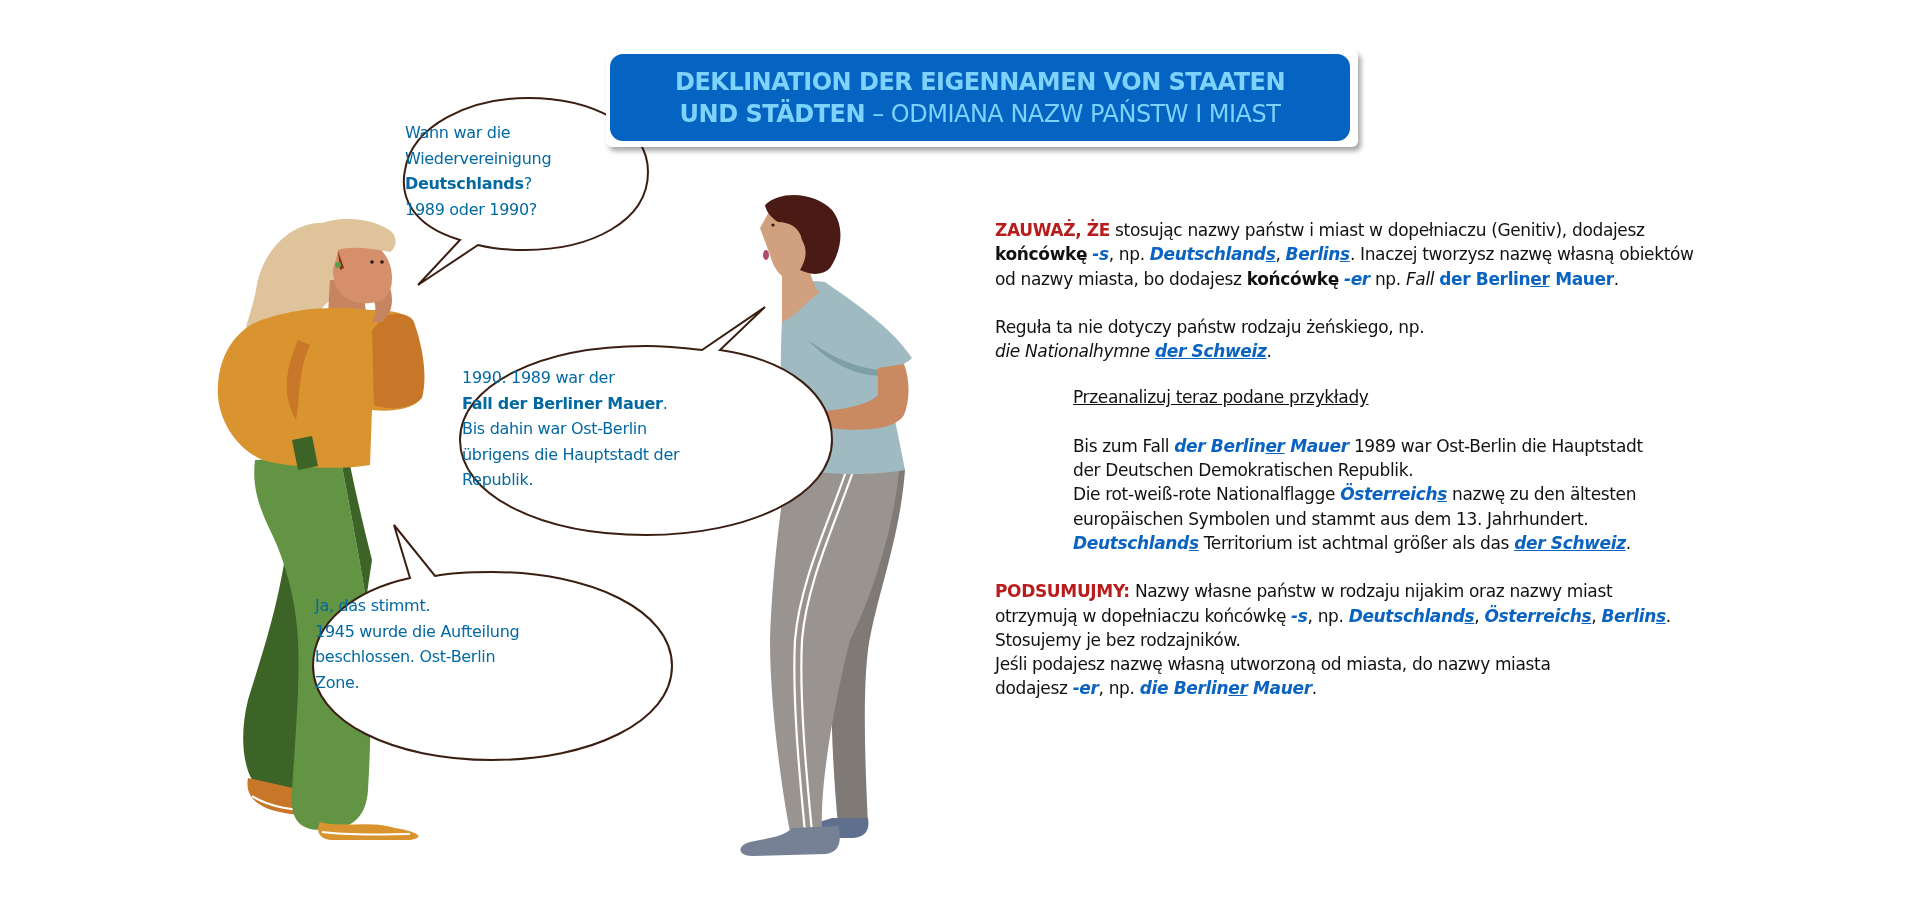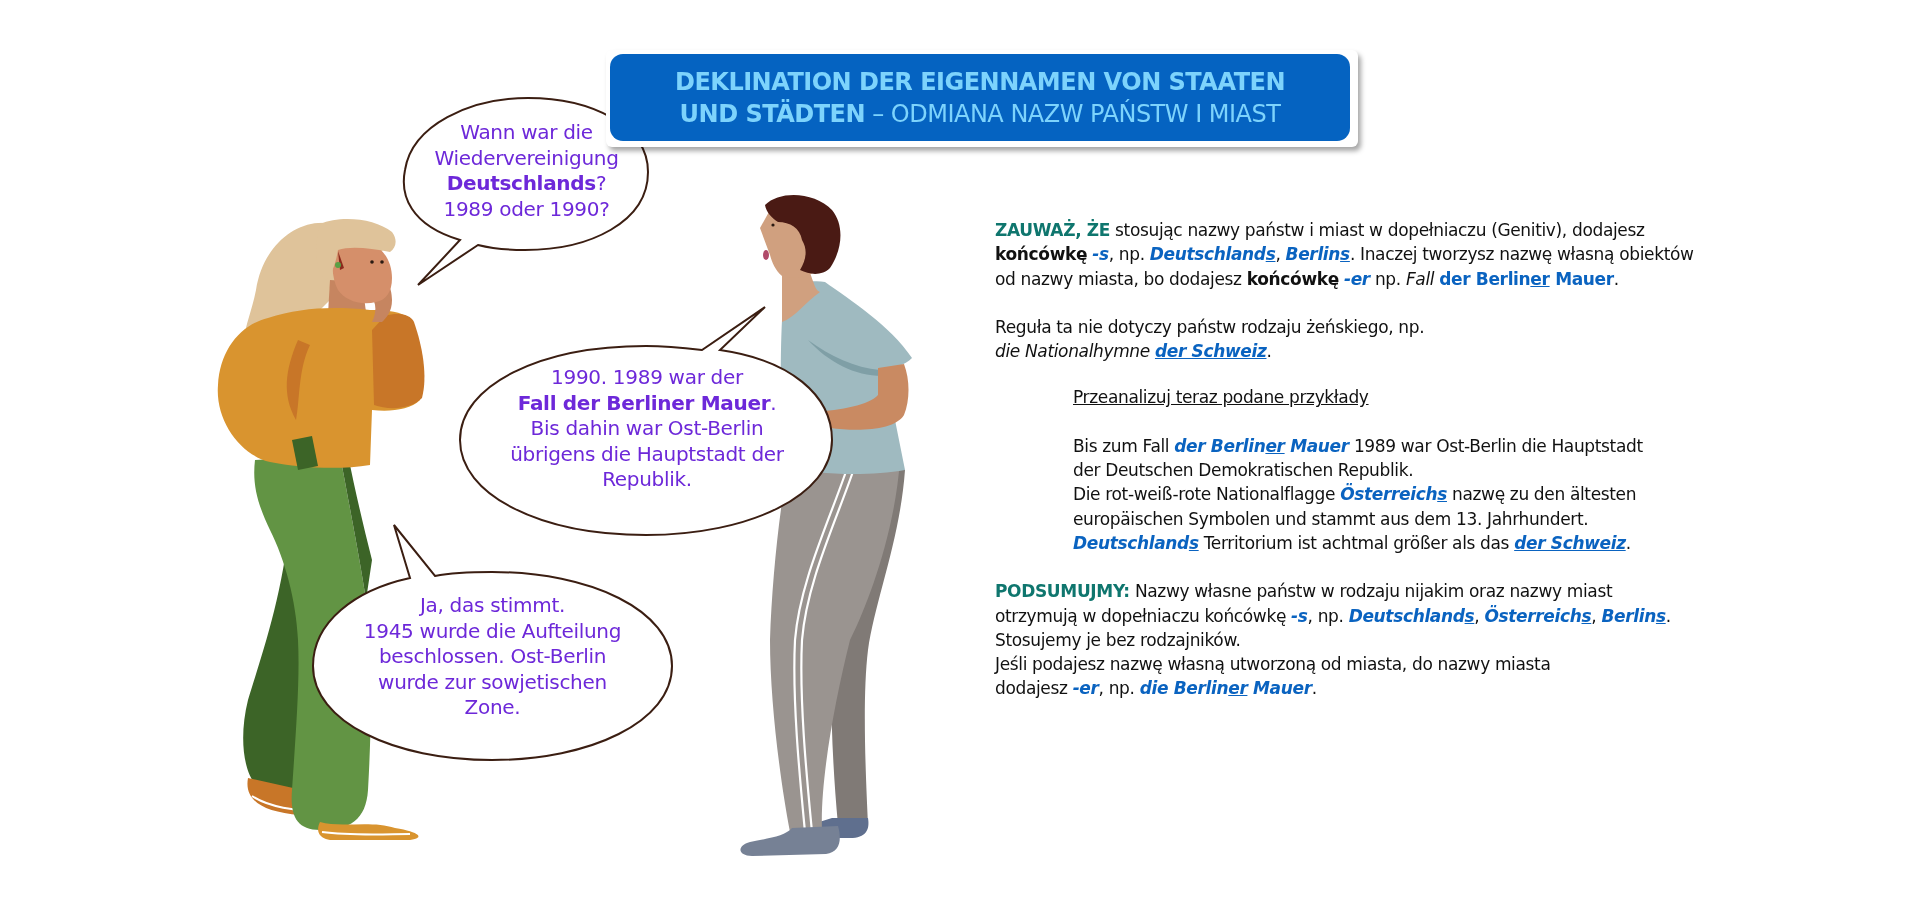--- a/index.html
+++ b/index.html
@@ -20,34 +20,34 @@
     background: #0563c1; border-radius: 13px; color: #7dd3fc;
     display: flex; flex-direction: column; align-items: center; justify-content: center;
     font-family: "DejaVu Sans", sans-serif; font-size: 24px; line-height: 32px;
     letter-spacing: -0.5px; text-align: center;
   }
   .title-box b { font-weight: bold; }
   .title-box .light { font-weight: normal; }
 
   
   .bubble-text {
-    position: absolute; text-align: center; font-family: "DejaVu Sans", sans-serif;
-    font-size: 20px; line-height: 25.5px; color: #6d28d9; letter-spacing: -0.3px;
+    position: absolute; font-family: "DejaVu Sans", sans-serif;
+    font-size: 16px; line-height: 25.5px; color: #0369a1; letter-spacing: -0.3px;
   }
   .bubble-text b { font-weight: bold; }
 
   
   .notes {
     position: absolute; left: 995px; top: 218px; width: 800px;
     font-family: "DejaVu Sans", sans-serif; font-size: 17px; line-height: 24.3px;
     color: #111; letter-spacing: -0.35px;
   }
   .notes p { margin: 0; }
   .notes .para { margin-bottom: 24px; }
-  .purple { color: #0f766e; font-weight: bold; }
+  .purple { color: #b91c1c; font-weight: bold; }
   .blue { color: #0a63c0; font-weight: bold; font-style: italic; }
   .bold { font-weight: bold; }
   .ital { font-style: italic; }
   .u { text-decoration: underline; }
   .indent { margin-left: 78px; }
   .gap-top { margin-top: 24px; }
 </style>
 </head>
 <body>
 
@@ -147,21 +147,20 @@
   <div><b>Fall der Berliner Mauer</b><span>.</span></div>
   <div>Bis dahin war Ost-Berlin</div>
   <div>übrigens die Hauptstadt der</div>
   <div>Republik.</div>
 </div>
 
 <div class="bubble-text" style="left:315px; top:593px; width:355px;">
   <div>Ja, das stimmt.</div>
   <div>1945 wurde die Aufteilung</div>
   <div>beschlossen. Ost-Berlin</div>
-  <div>wurde zur sowjetischen</div>
   <div>Zone.</div>
 </div>
 
 <div class="notes">
 
   <div class="para">
     <p><span class="purple">ZAUWAŻ, ŻE</span><span> stosując nazwy państw i miast w dopełniaczu (Genitiv), dodajesz</span></p>
     <p><span class="bold">końcówkę</span> <span class="blue">-s</span><span>, np. </span><span class="blue"><span>Deutschland</span><span class="u">s</span></span><span>, </span><span class="blue"><span>Berlin</span><span class="u">s</span></span><span>. Inaczej tworzysz nazwę własną obiektów</span></p>
     <p><span>od nazwy miasta, bo dodajesz </span><span class="bold">końcówkę</span> <span class="blue">-er</span><span> np. </span><span class="ital">Fall</span> <span class="blue" style="font-style:normal;"><span>der Berlin</span><span class="u">er</span><span> Mauer</span></span><span>.</span></p>
   </div>

